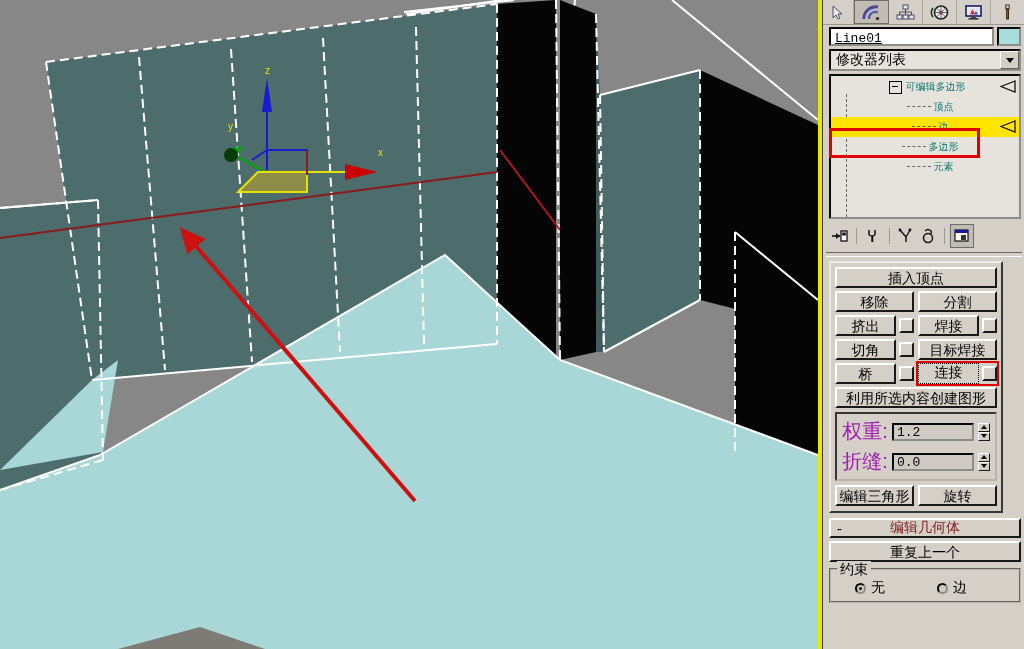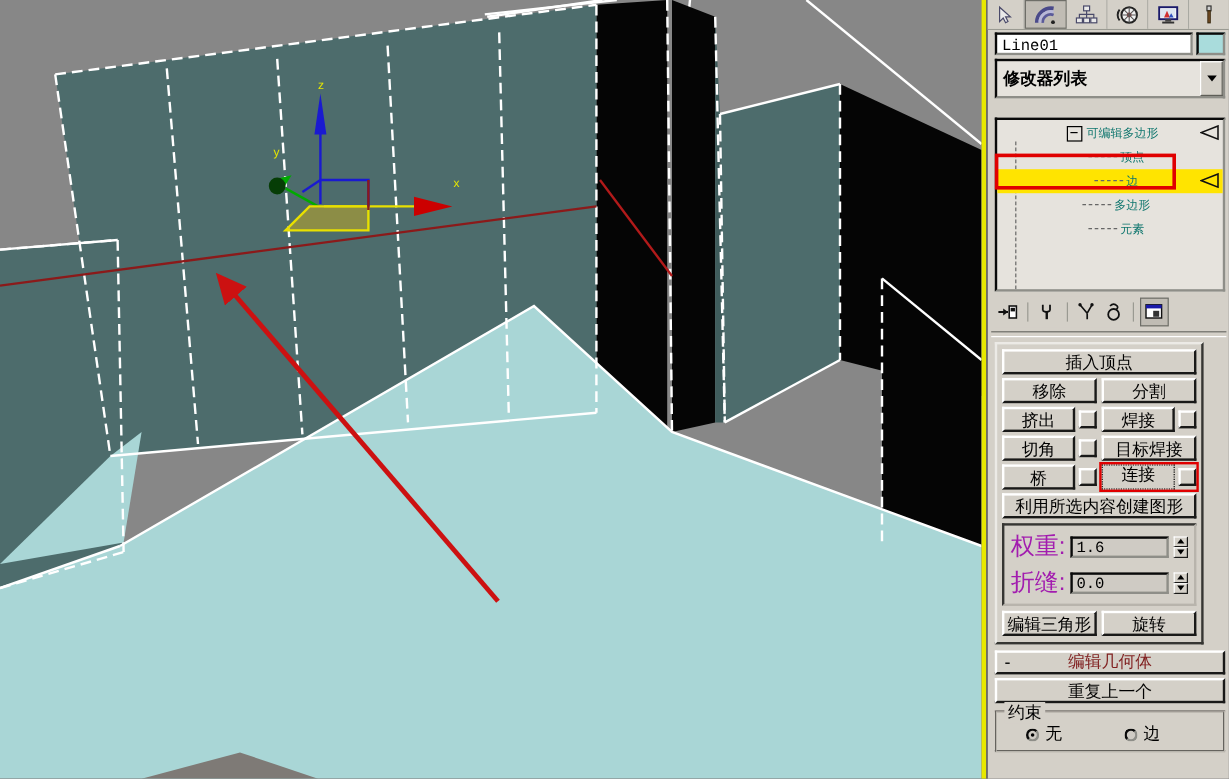--- a/index.html
+++ b/index.html
@@ -18,33 +18,33 @@
   #cmdpanel{position:absolute;left:822px;top:0;width:202px;height:649px;
             background:#d4d0c8;border-left:1px solid #3a3a3a;overflow:hidden;}
 
   .tabrow{display:flex;height:24px;background:#d4d0c8;
           border-bottom:1px solid #9a9a92;align-items:stretch;}
   .tabbtn{width:33px;border-right:1px solid #a9a9a2;display:flex;
           align-items:center;justify-content:center;background:#d4d0c8;}
   .tabbtn.first{width:30px;}
   .tabbtn.sel{background:#c0bcb4;border:1px solid #6e6e68;}
 
-  .namerow{display:flex;gap:3px;margin:2px 4px 3px 6px;}
+  .namerow{display:flex;gap:3px;margin:2px 4px 3px 6px;text-decoration:underline;}
   .namefield{flex:1;height:19px;background:#fff;border:2px inset #8e8e88;
              border-top-color:#5e5e58;border-left-color:#5e5e58;
              font-family:"Liberation Mono","DejaVu Sans Mono",monospace;
              font-size:13px;line-height:19px;padding-left:4px;color:#000;
              box-sizing:border-box;}
   .colorswatch{width:24px;height:19px;background:#a9dcdc;border:2px inset #8e8e88;
              border-top-color:#5e5e58;border-left-color:#5e5e58;box-sizing:border-box;}
 
-  .modlist{margin:0 4px 16px 6px;height:33px;background:#e6e3dd;
+  .modlist{margin:0 4px 3px 6px;height:22px;background:#e6e3dd;
            border:2px inset #8e8e88;border-top-color:#5e5e58;
            border-left-color:#5e5e58;display:flex;align-items:center;
-           box-sizing:border-box;position:relative;font-weight:bold;}
+           box-sizing:border-box;position:relative;}
   .modlist span.lbl{font-size:14px;padding-left:5px;color:#000;}
   .modlist .dd{position:absolute;right:0;top:0;bottom:0;width:17px;
            background:#d4d0c8;border:1px solid #fff;border-right-color:#5e5e58;
            border-bottom-color:#5e5e58;display:flex;align-items:center;
            justify-content:center;}
   .dd i{width:0;height:0;border-left:4px solid transparent;
            border-right:4px solid transparent;border-top:5px solid #000;display:block;}
 
   .stackbox{margin:0 4px 0 6px;height:145px;background:#e6e3dd;
             border:2px inset #8e8e88;border-top-color:#5e5e58;
@@ -419,21 +419,21 @@
         </div>
       </div>
 
       <div class="brow">
         <div class="btn">利用所选内容创建图形</div>
       </div>
 
       <div class="innerbox">
         <div class="spinrow">
           <span class="spinlabel">权重:</span>
-          <span class="spinfield">1.6</span>
+          <span class="spinfield">1.2</span>
           <span class="spinner">
             <div class="up">
                 <i></i>
               </div>
             <div class="dn">
                 <i></i>
               </div>
           </span>
         </div>
         <div class="spinrow" style="margin-bottom:0;">

